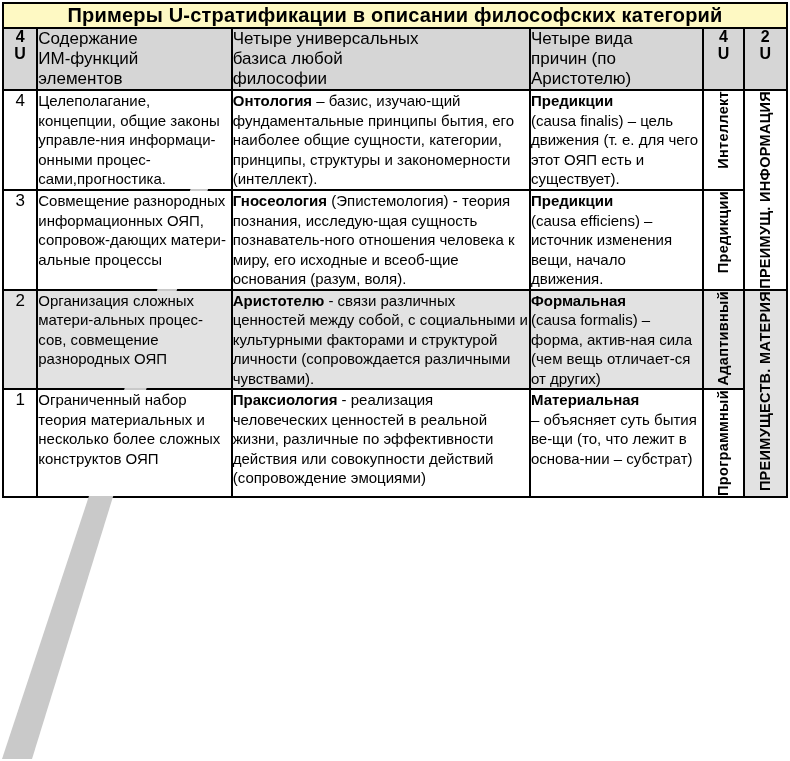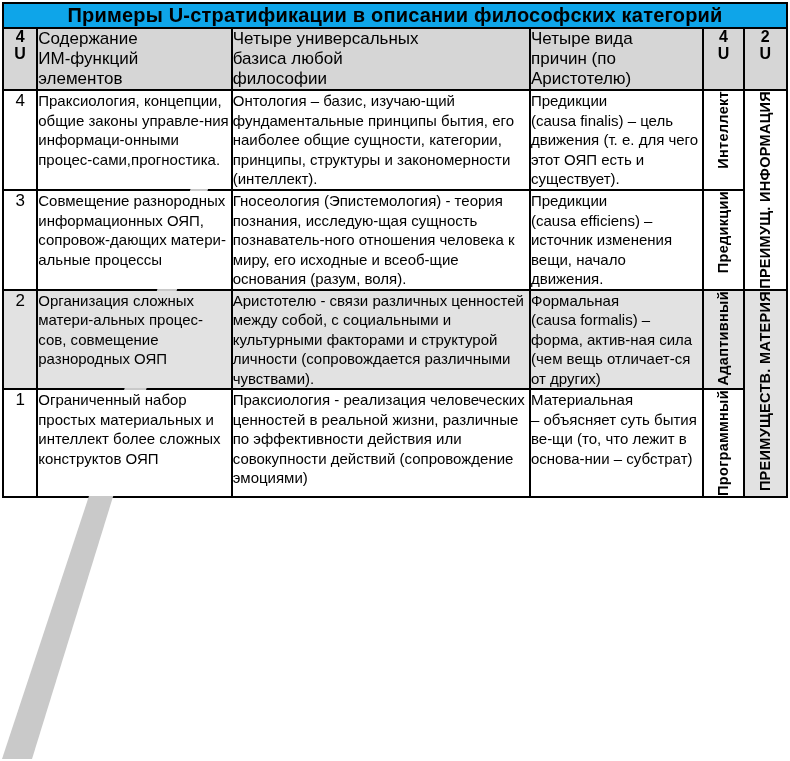--- a/index.html
+++ b/index.html
@@ -23,21 +23,21 @@
     width: 786px;
     margin: 2px 0 0 2px;
     table-layout: fixed;
   }
   table.main td, table.main th {
     border: 2px solid #000000;
     vertical-align: top;
     padding: 0;
   }
   .title-cell {
-    background: #0ea5e9;
+    background: #fef9c3;
     text-align: center;
     font-weight: bold;
     font-size: 20px;
     padding: 5px 0 6px 0;
     letter-spacing: 0.2px;
   }
   .hdr {
     background: #d6d6d6;
     text-align: left;
     font-weight: normal;
@@ -61,21 +61,21 @@
     font-size: 17px;
     font-weight: normal;
     padding: 0;
   }
   .cell-text {
     font-size: 15px;
     line-height: 1.30;
     padding: 7px 7px 6px 7px;
   }
   .cell-text b {
-    font-weight: normal;
+    font-weight: bold;
   }
   .vert {
     text-align: center;
     vertical-align: middle;
     padding: 0;
   }
   .vert-inner {
     writing-mode: vertical-rl;
     transform: rotate(180deg);
     font-weight: bold;
@@ -155,21 +155,21 @@
         <div>U</div>
       </td>
       <td class="hdr-narrow">
         <div>2</div>
         <div>U</div>
       </td>
     </tr>
 
     <tr class="row-plain">
       <td class="lvl">4</td>
-      <td class="cell-text zover">Праксиология, концепции, общие законы управле-ния информаци-онными процес-сами,прогностика.</td>
+      <td class="cell-text zover">Целеполагание, концепции, общие законы управле-ния информаци-онными процес-сами,прогностика.</td>
       <td class="cell-text"><b>Онтология</b><span> – базис, изучаю-щий фундаментальные принципы бытия, его наиболее общие сущности, категории, принципы, структуры и закономерности (интеллект).</span></td>
       <td class="cell-text"><b>Предикции</b><br><span>(causa finalis) – цель движения (т. е. для чего этот ОЯП есть и существует).</span></td>
       <td class="vert">
             <div class="vert-inner">Интеллект</div>
           </td>
       <td class="vert vert-2u" rowspan="2">
             <div class="vert-inner">ПРЕИМУЩ. ИНФОРМАЦИЯ</div>
           </td>
     </tr>
 
@@ -191,21 +191,21 @@
       <td class="vert">
             <div class="vert-inner">Адаптивный</div>
           </td>
       <td class="vert vert-2u" rowspan="2">
             <div class="vert-inner">ПРЕИМУЩЕСТВ. МАТЕРИЯ</div>
           </td>
     </tr>
 
     <tr class="row-plain">
       <td class="lvl">1</td>
-      <td class="cell-text zover">Ограниченный набор простых материальных и интеллект более сложных конструктов ОЯП</td>
+      <td class="cell-text zover">Ограниченный набор теория материальных и несколько более сложных конструктов ОЯП</td>
       <td class="cell-text"><b>Праксиология</b><span> - реализация человеческих ценностей в реальной жизни, различные по эффективности действия или совокупности действий (сопровождение эмоциями)</span></td>
       <td class="cell-text"><b>Материальная</b><br><span>– объясняет суть бытия ве-щи (то, что лежит в основа-нии – субстрат)</span></td>
       <td class="vert">
             <div class="vert-inner">Программный</div>
           </td>
     </tr>
 
   </tbody>
     </table>
 </div>

